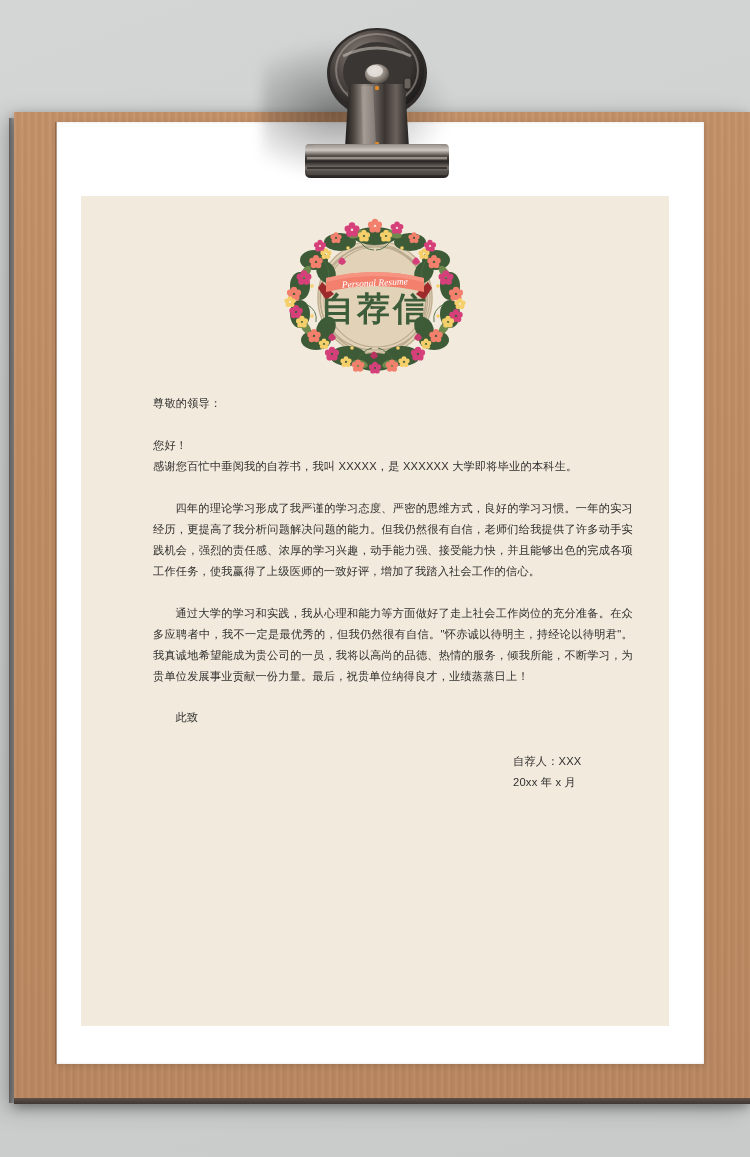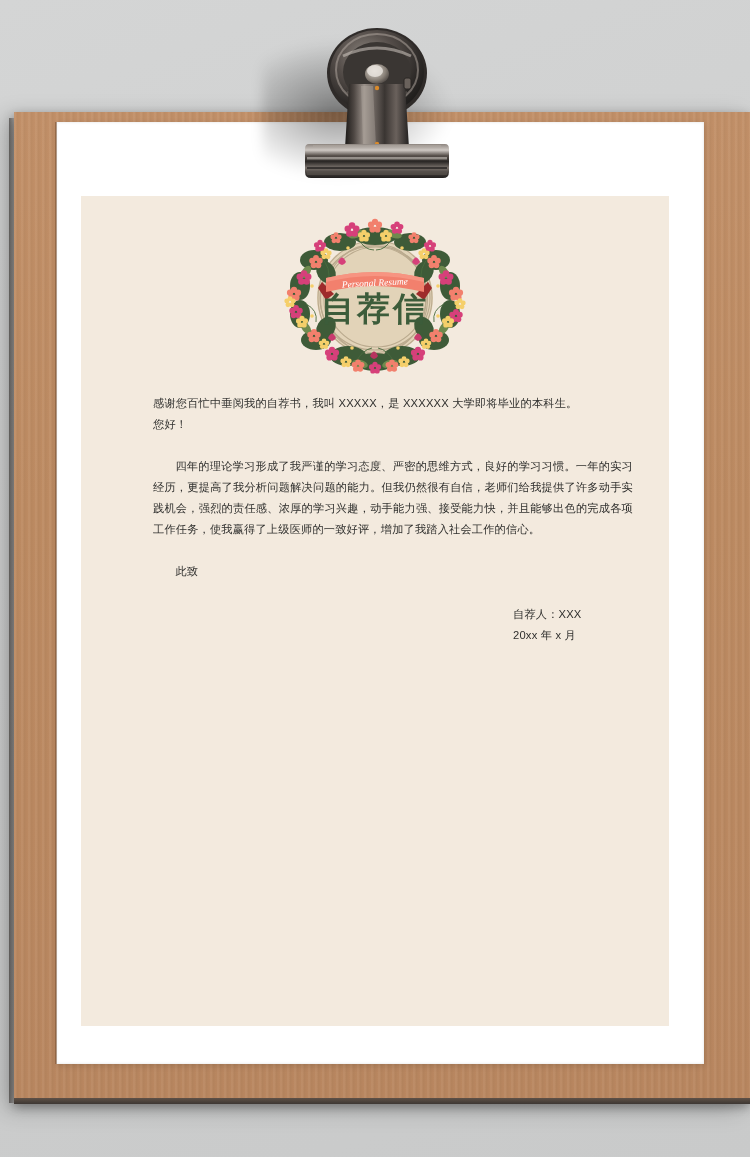--- a/index.html
+++ b/index.html
@@ -133,20 +133,21 @@
   .para {
     margin: 0 0 21px 0;
     text-indent: 2em;
   }
   .greet-block { margin: 0 0 21px 0; }
   .greet-block .ln { text-indent: 0; margin: 0; }
 
   .closing {
     text-indent: 2em;
     margin: 0 0 22px 0;
+    font-family: Liberation Mono, monospace;
   }
   .closing.second { margin-bottom: 14px; }
 
   .signature {
     margin-top: 4px;
     padding-left: 360px;
     line-height: 21px;
   }
   .signature div { white-space: nowrap; }
 
@@ -321,27 +322,29 @@
           <path d="M66 62 Q115 50 164 62 L164 66 Q115 54 66 66 Z" fill="#f79886" opacity="0.8"></path>
         </g>
         <text x="115" y="70" text-anchor="middle" font-family="'Liberation Serif', 'DejaVu Serif', serif" font-size="9.5" font-style="italic" fill="#ffffff" transform="rotate(-3 115 70)">Personal Resume</text>
 
         <text x="115" y="104" text-anchor="middle" font-family="'Liberation Sans', 'DejaVu Sans', sans-serif" font-size="33" font-weight="bold" fill="#3c5c3a" letter-spacing="3">自荐信</text>
       </svg>
     </div>
 
     <div class="body-text">
 
+      <p class="salutation">尊敬的领导：</p>
 
       <div class="greet-block">
+        <p class="ln">您好！</p>
         <p class="ln">感谢您百忙中垂阅我的自荐书，我叫 XXXXX，是 XXXXXX 大学即将毕业的本科生。</p>
-        <p class="ln">您好！</p>
       </div>
 
       <p class="para">四年的理论学习形成了我严谨的学习态度、严密的思维方式，良好的学习习惯。一年的实习经历，更提高了我分析问题解决问题的能力。但我仍然很有自信，老师们给我提供了许多动手实践机会，强烈的责任感、浓厚的学习兴趣，动手能力强、接受能力快，并且能够出色的完成各项工作任务，使我赢得了上级医师的一致好评，增加了我踏入社会工作的信心。</p>
+      <p class="para">通过大学的学习和实践，我从心理和能力等方面做好了走上社会工作岗位的充分准备。在众多应聘者中，我不一定是最优秀的，但我仍然很有自信。"怀赤诚以待明主，持经论以待明君"。我真诚地希望能成为贵公司的一员，我将以高尚的品德、热情的服务，倾我所能，不断学习，为贵单位发展事业贡献一份力量。最后，祝贵单位纳得良才，业绩蒸蒸日上！</p>
 
       <p class="closing">此致</p>
 
       <div class="signature">
         <div>自荐人：XXX</div>
         <div>20xx 年 x 月</div>
       </div>
     </div>
   </div>
 

